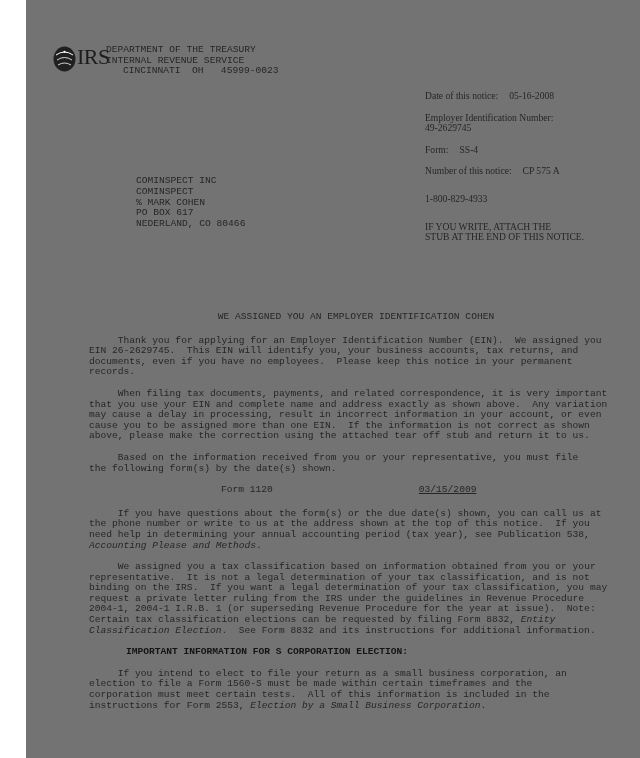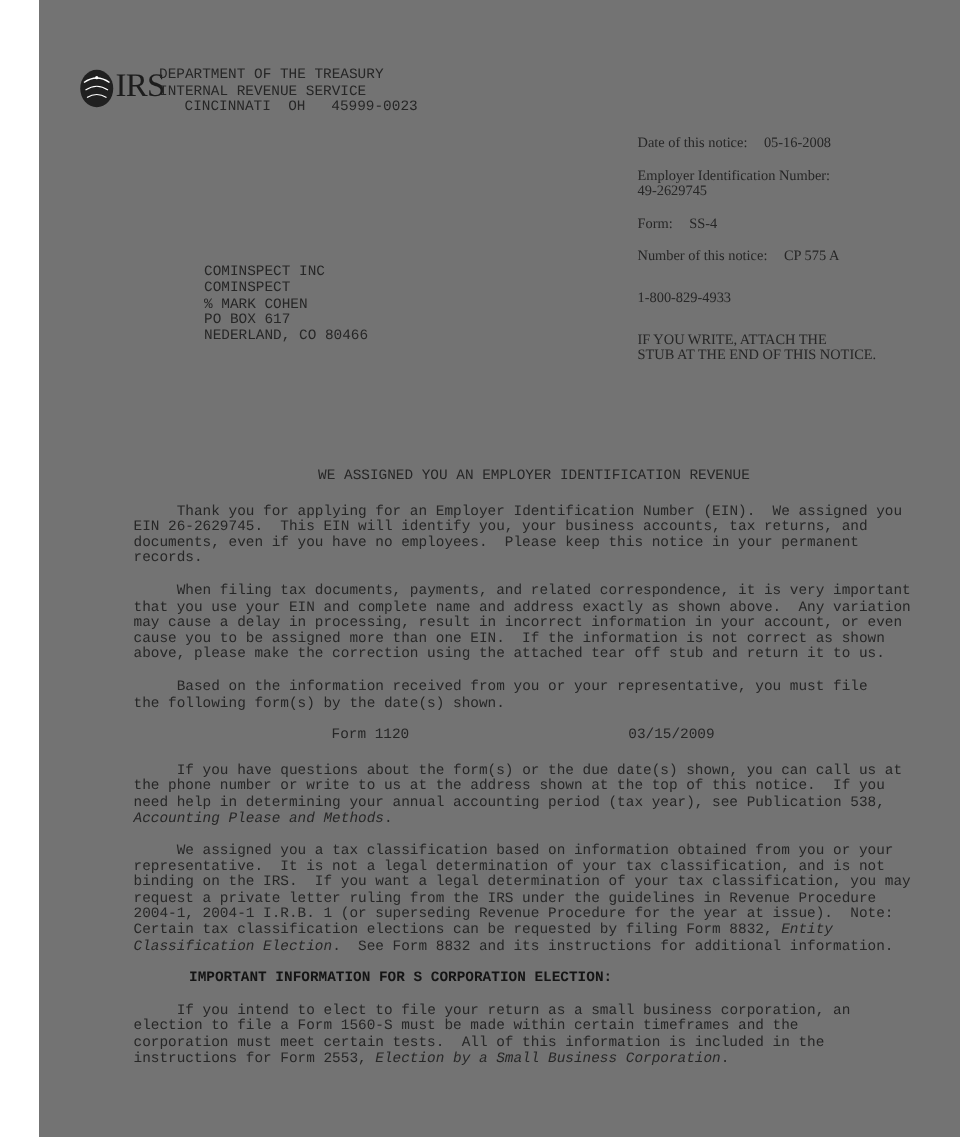--- a/index.html
+++ b/index.html
@@ -41,21 +41,21 @@
   
   .recipient { position: absolute; left: 110px; top: 176px; line-height: 10.8px; }
 
   
   .document-body { position: absolute; left: 63px; top: 312px; width: 534px; }
   .doc-title { text-align: center; margin: 0 0 13px 0; white-space: pre-wrap; }
   .para { margin: 0 0 11px 0; white-space: pre-wrap; }
   .para .ital { font-style: italic; }
   .form-row { display: flex; margin: 3px 0 13px 0; white-space: pre-wrap; }
   .form-name { margin-left: 132px; }
-  .form-date { margin-left: 146px; }
+  .form-date { margin-left: 146px; text-decoration: underline; }
   .s-corp-heading {
     font-weight: bold;
     color: #141414;
     margin: 0 0 11px 37px;
     white-space: pre-wrap;
   }
 </style>
 </head>
 <body>
 
@@ -90,21 +90,21 @@
 
   <div class="recipient">
     <div>COMINSPECT INC</div>
     <div>COMINSPECT</div>
     <div>% MARK COHEN</div>
     <div>PO BOX 617</div>
     <div>NEDERLAND, CO  80466</div>
   </div>
 
   <div class="document-body">
-    <div class="doc-title">WE ASSIGNED YOU AN EMPLOYER IDENTIFICATION REVENUE</div>
+    <div class="doc-title">WE ASSIGNED YOU AN EMPLOYER IDENTIFICATION COHEN</div>
 
     <div class="para">     Thank you for applying for an Employer Identification Number (EIN).  We assigned you
 EIN 26-2629745.  This EIN will identify you, your business accounts, tax returns, and
 documents, even if you have no employees.  Please keep this notice in your permanent
 records.</div>
 
     <div class="para">     When filing tax documents, payments, and related correspondence, it is very important
 that you use your EIN and complete name and address exactly as shown above.  Any variation
 may cause a delay in processing, result in incorrect information in your account, or even
 cause you to be assigned more than one EIN.  If the information is not correct as shown

